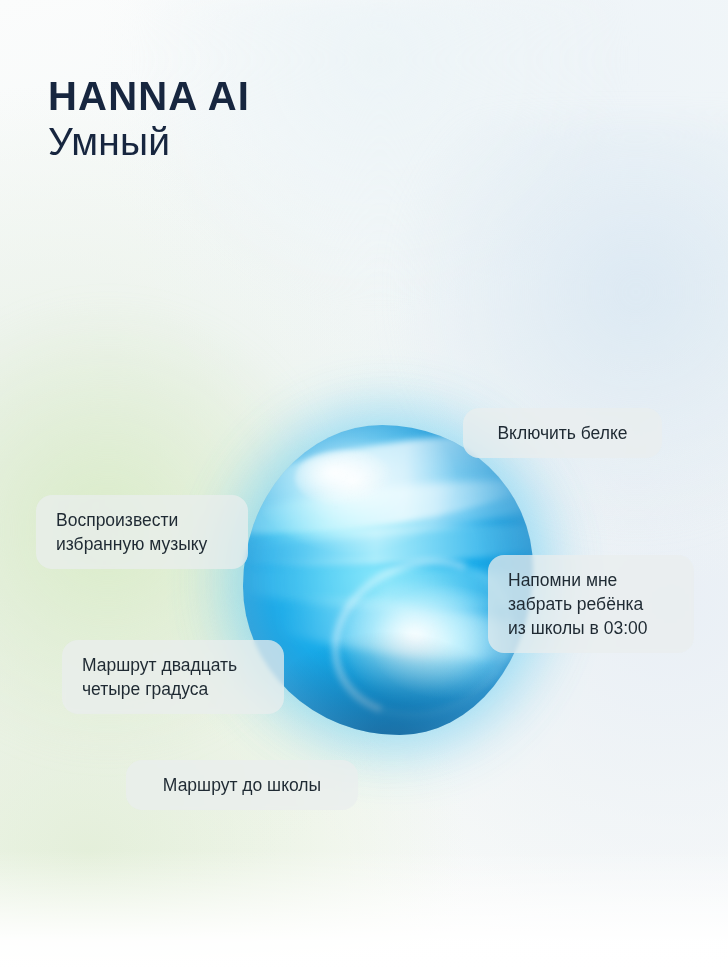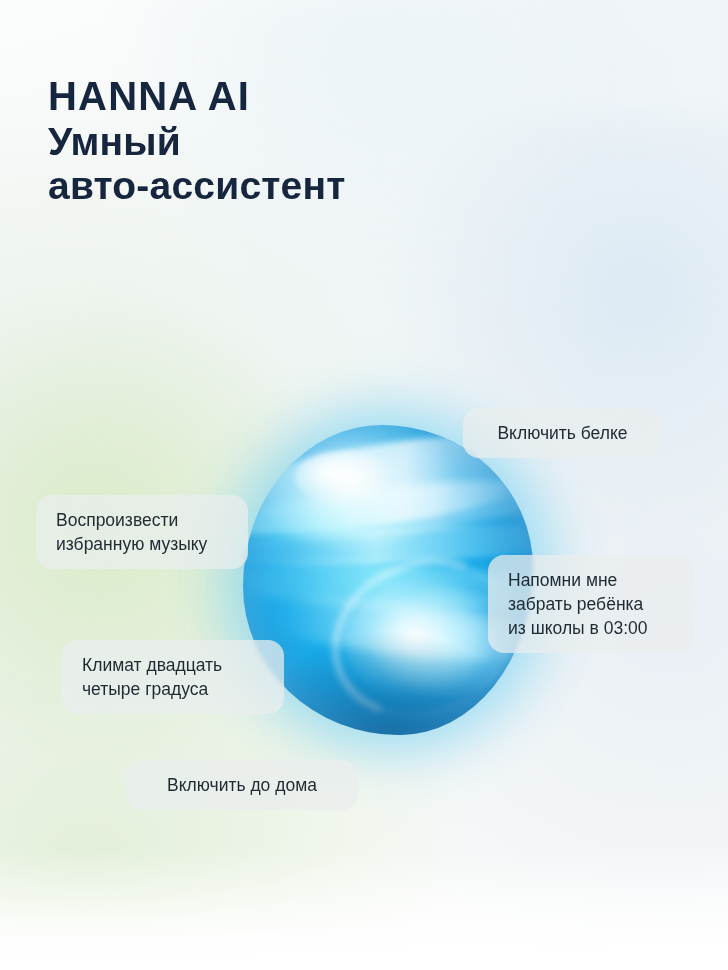--- a/index.html
+++ b/index.html
@@ -62,21 +62,21 @@
   .headline .l1 {
     display: block;
     font-size: 40px;
     font-weight: 700;
     letter-spacing: 1.2px;
   }
   .headline .l2,
   .headline .l3 {
     display: block;
     font-size: 39px;
-    font-weight: 700;
+    font-weight: 400;
   }
 
   
   .orb-wrap {
     position: absolute;
     left: 243px;
     top: 425px;
     width: 290px;
     height: 310px;
   }
@@ -171,21 +171,20 @@
 <div id="poster">
 
   <div class="bg-base"></div>
   <div class="bg-tintC"></div>
   <div class="bg-tintA"></div>
   <div class="bg-tintB"></div>
 
   <div class="headline">
     <span class="l1">HANNA AI</span>
     <span class="l2">Умный</span>
-    <span class="l3">авто-ассистент</span>
   </div>
 
   <div class="orb-wrap">
     <div class="orb-glow"></div>
     <div class="orb">
       <div class="band b1"></div>
       <div class="band b2"></div>
       <div class="band b3"></div>
       <div class="band b4"></div>
       <div class="band b5"></div>
@@ -195,18 +194,18 @@
       <div class="orb-bottom-shade"></div>
     </div>
   </div>
 
   <div class="bubble b-screen">Включить белке</div>
   <div class="bubble b-music">Воспроизвести
 избранную музыку</div>
   <div class="bubble b-remind">Напомни мне
 забрать ребёнка
 из школы в 03:00</div>
-  <div class="bubble b-climate">Климат двадцать
+  <div class="bubble b-climate">Маршрут двадцать
 четыре градуса</div>
-  <div class="bubble b-route">Включить до дома</div>
+  <div class="bubble b-route">Маршрут до школы</div>
 
   <div class="bg-white-bottom"></div>
 </div>
 
 </body></html>

